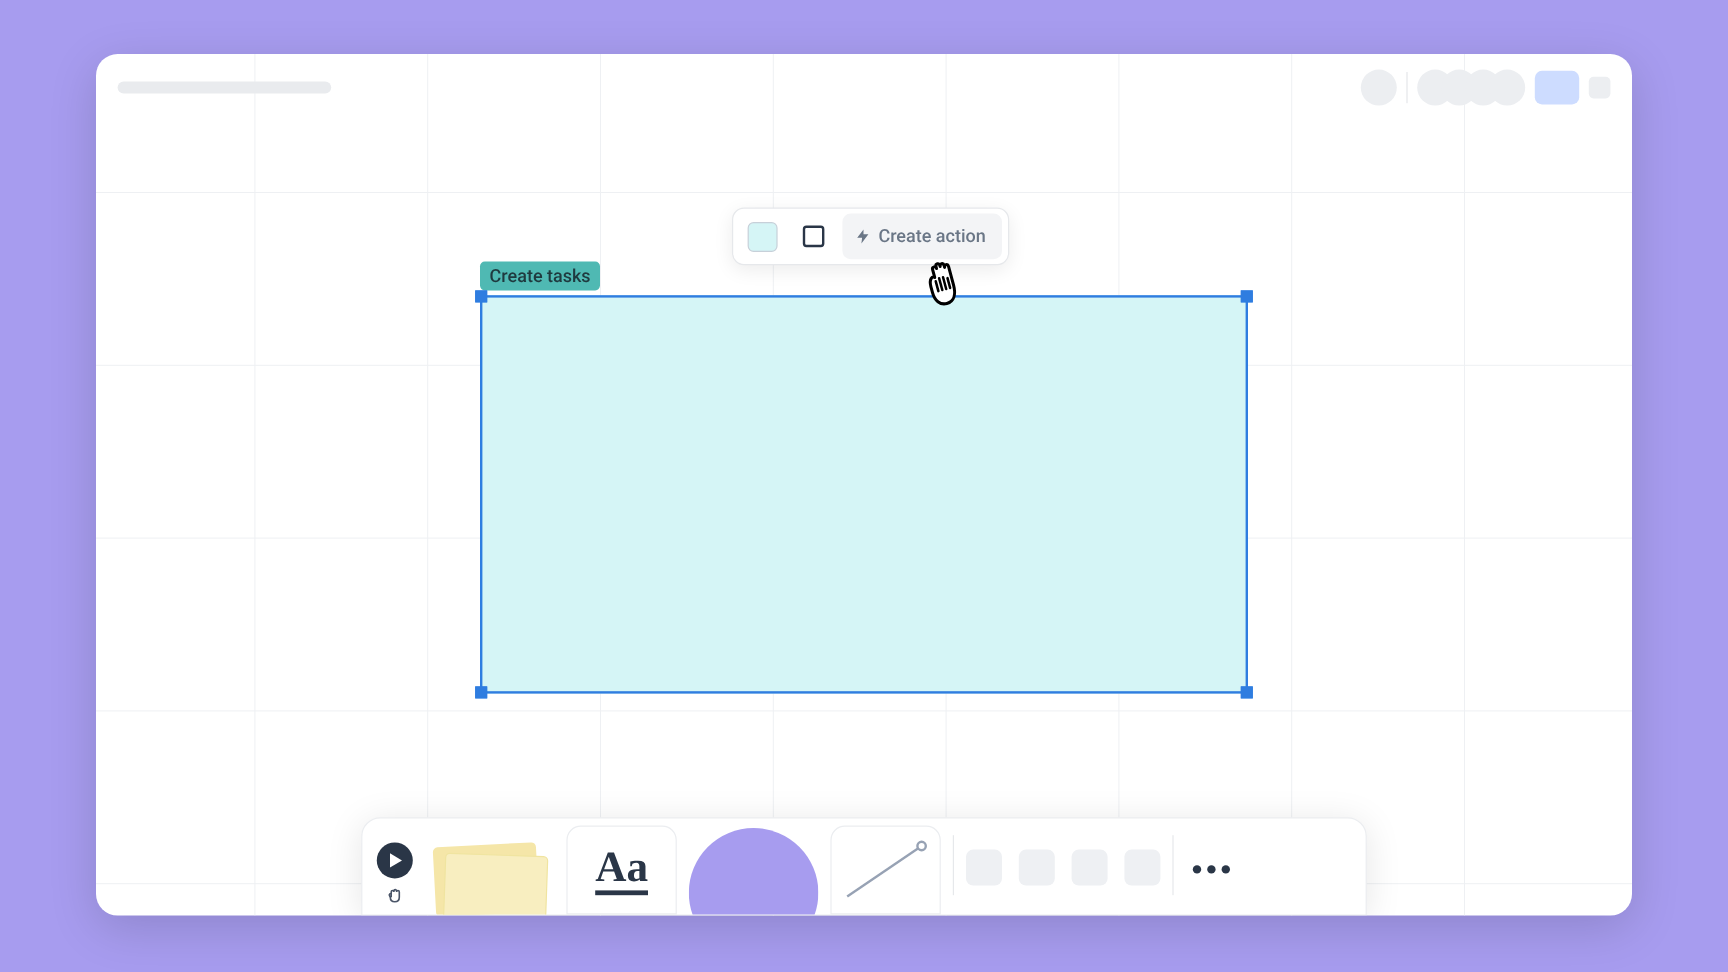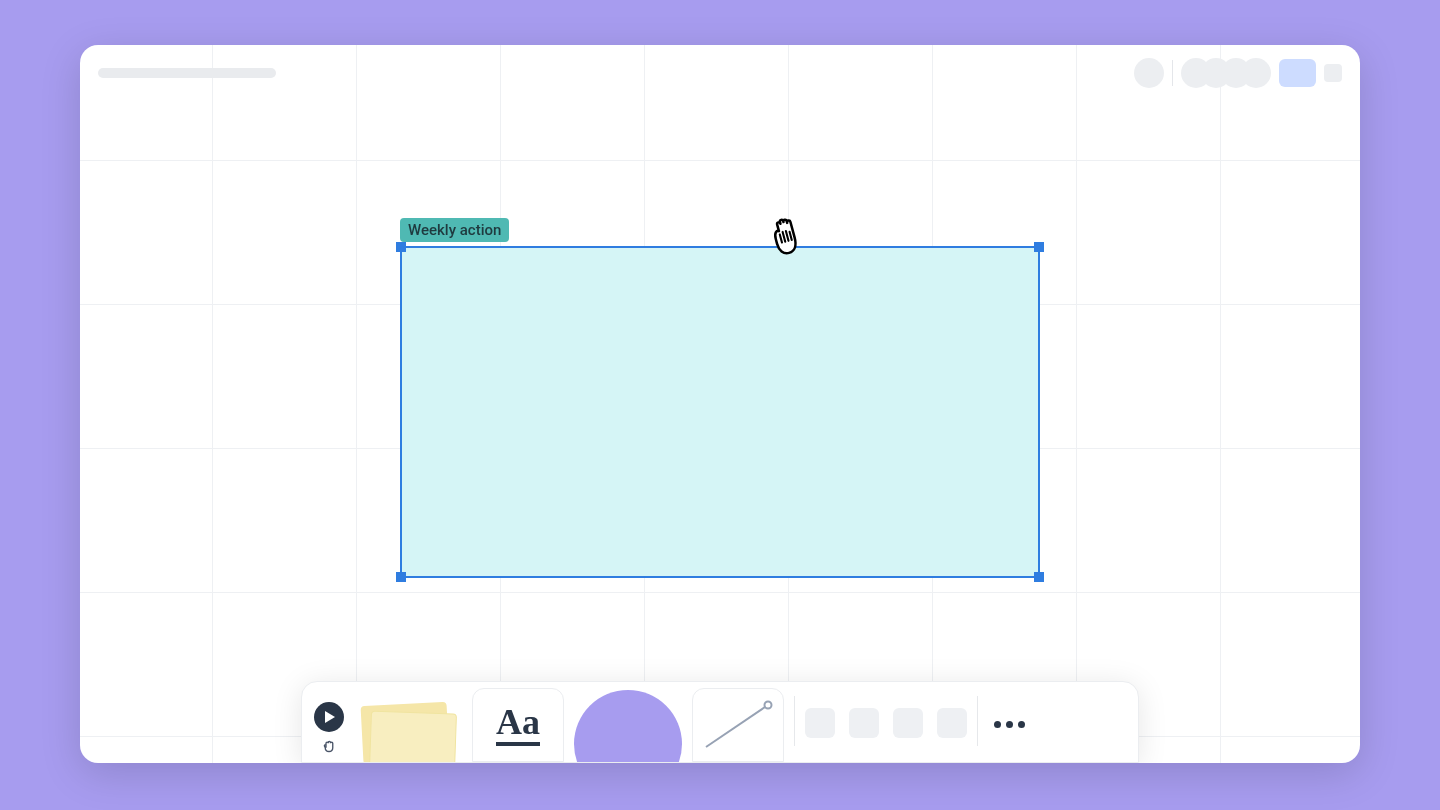--- a/index.html
+++ b/index.html
@@ -299,28 +299,42 @@
         <div class="avatar-circle"></div>
         <div class="avatar-circle"></div>
         <div class="avatar-circle"></div>
         <div class="avatar-circle"></div>
       </div>
       <div class="share-pill"></div>
       <div class="menu-sq"></div>
     </div>
   </div>
 
-  <div class="shape-label">Weekly action</div>
+  <div class="shape-label">Create tasks</div>
   <div class="selected-shape">
     <div class="sel-handle h-tl"></div>
     <div class="sel-handle h-tr"></div>
     <div class="sel-handle h-bl"></div>
     <div class="sel-handle h-br"></div>
   </div>
 
+  <div class="context-toolbar">
+    <div class="ctx-btn ctx-color">
+      <div class="ctx-color-swatch"></div>
+    </div>
+    <div class="ctx-btn ctx-border">
+      <div class="ctx-border-swatch"></div>
+    </div>
+    <div class="ctx-btn ctx-action">
+      <svg class="bolt-icon" viewBox="0 0 24 24" fill="currentColor">
+        <path d="M13 2 L4 14 L11 14 L10 22 L20 9 L13 9 Z"></path>
+      </svg>
+      <span>Create action</span>
+    </div>
+  </div>
 
   <svg class="cursor-hand" viewBox="0 0 64 64">
     <g transform="rotate(-15 32 32)">
       <path d="M20 30 C20 22 24 20 26 22 L26 14 C26 11 30 11 30 14 L30 12 C30 9 34 9 34 12 L34 13 C34 10 38 10 38 13 L38 15 C38 12 42 12 42 15 L42 34 C42 44 38 50 31 50 C24 50 20 44 20 36 Z" fill="#fff" stroke="#000" stroke-width="3" stroke-linejoin="round"></path>
       <line x1="26" y1="26" x2="26" y2="36" stroke="#000" stroke-width="2.5" stroke-linecap="round"></line>
       <line x1="30" y1="24" x2="30" y2="36" stroke="#000" stroke-width="2.5" stroke-linecap="round"></line>
       <line x1="34" y1="24" x2="34" y2="36" stroke="#000" stroke-width="2.5" stroke-linecap="round"></line>
       <line x1="38" y1="26" x2="38" y2="36" stroke="#000" stroke-width="2.5" stroke-linecap="round"></line>
     </g>
   </svg>

